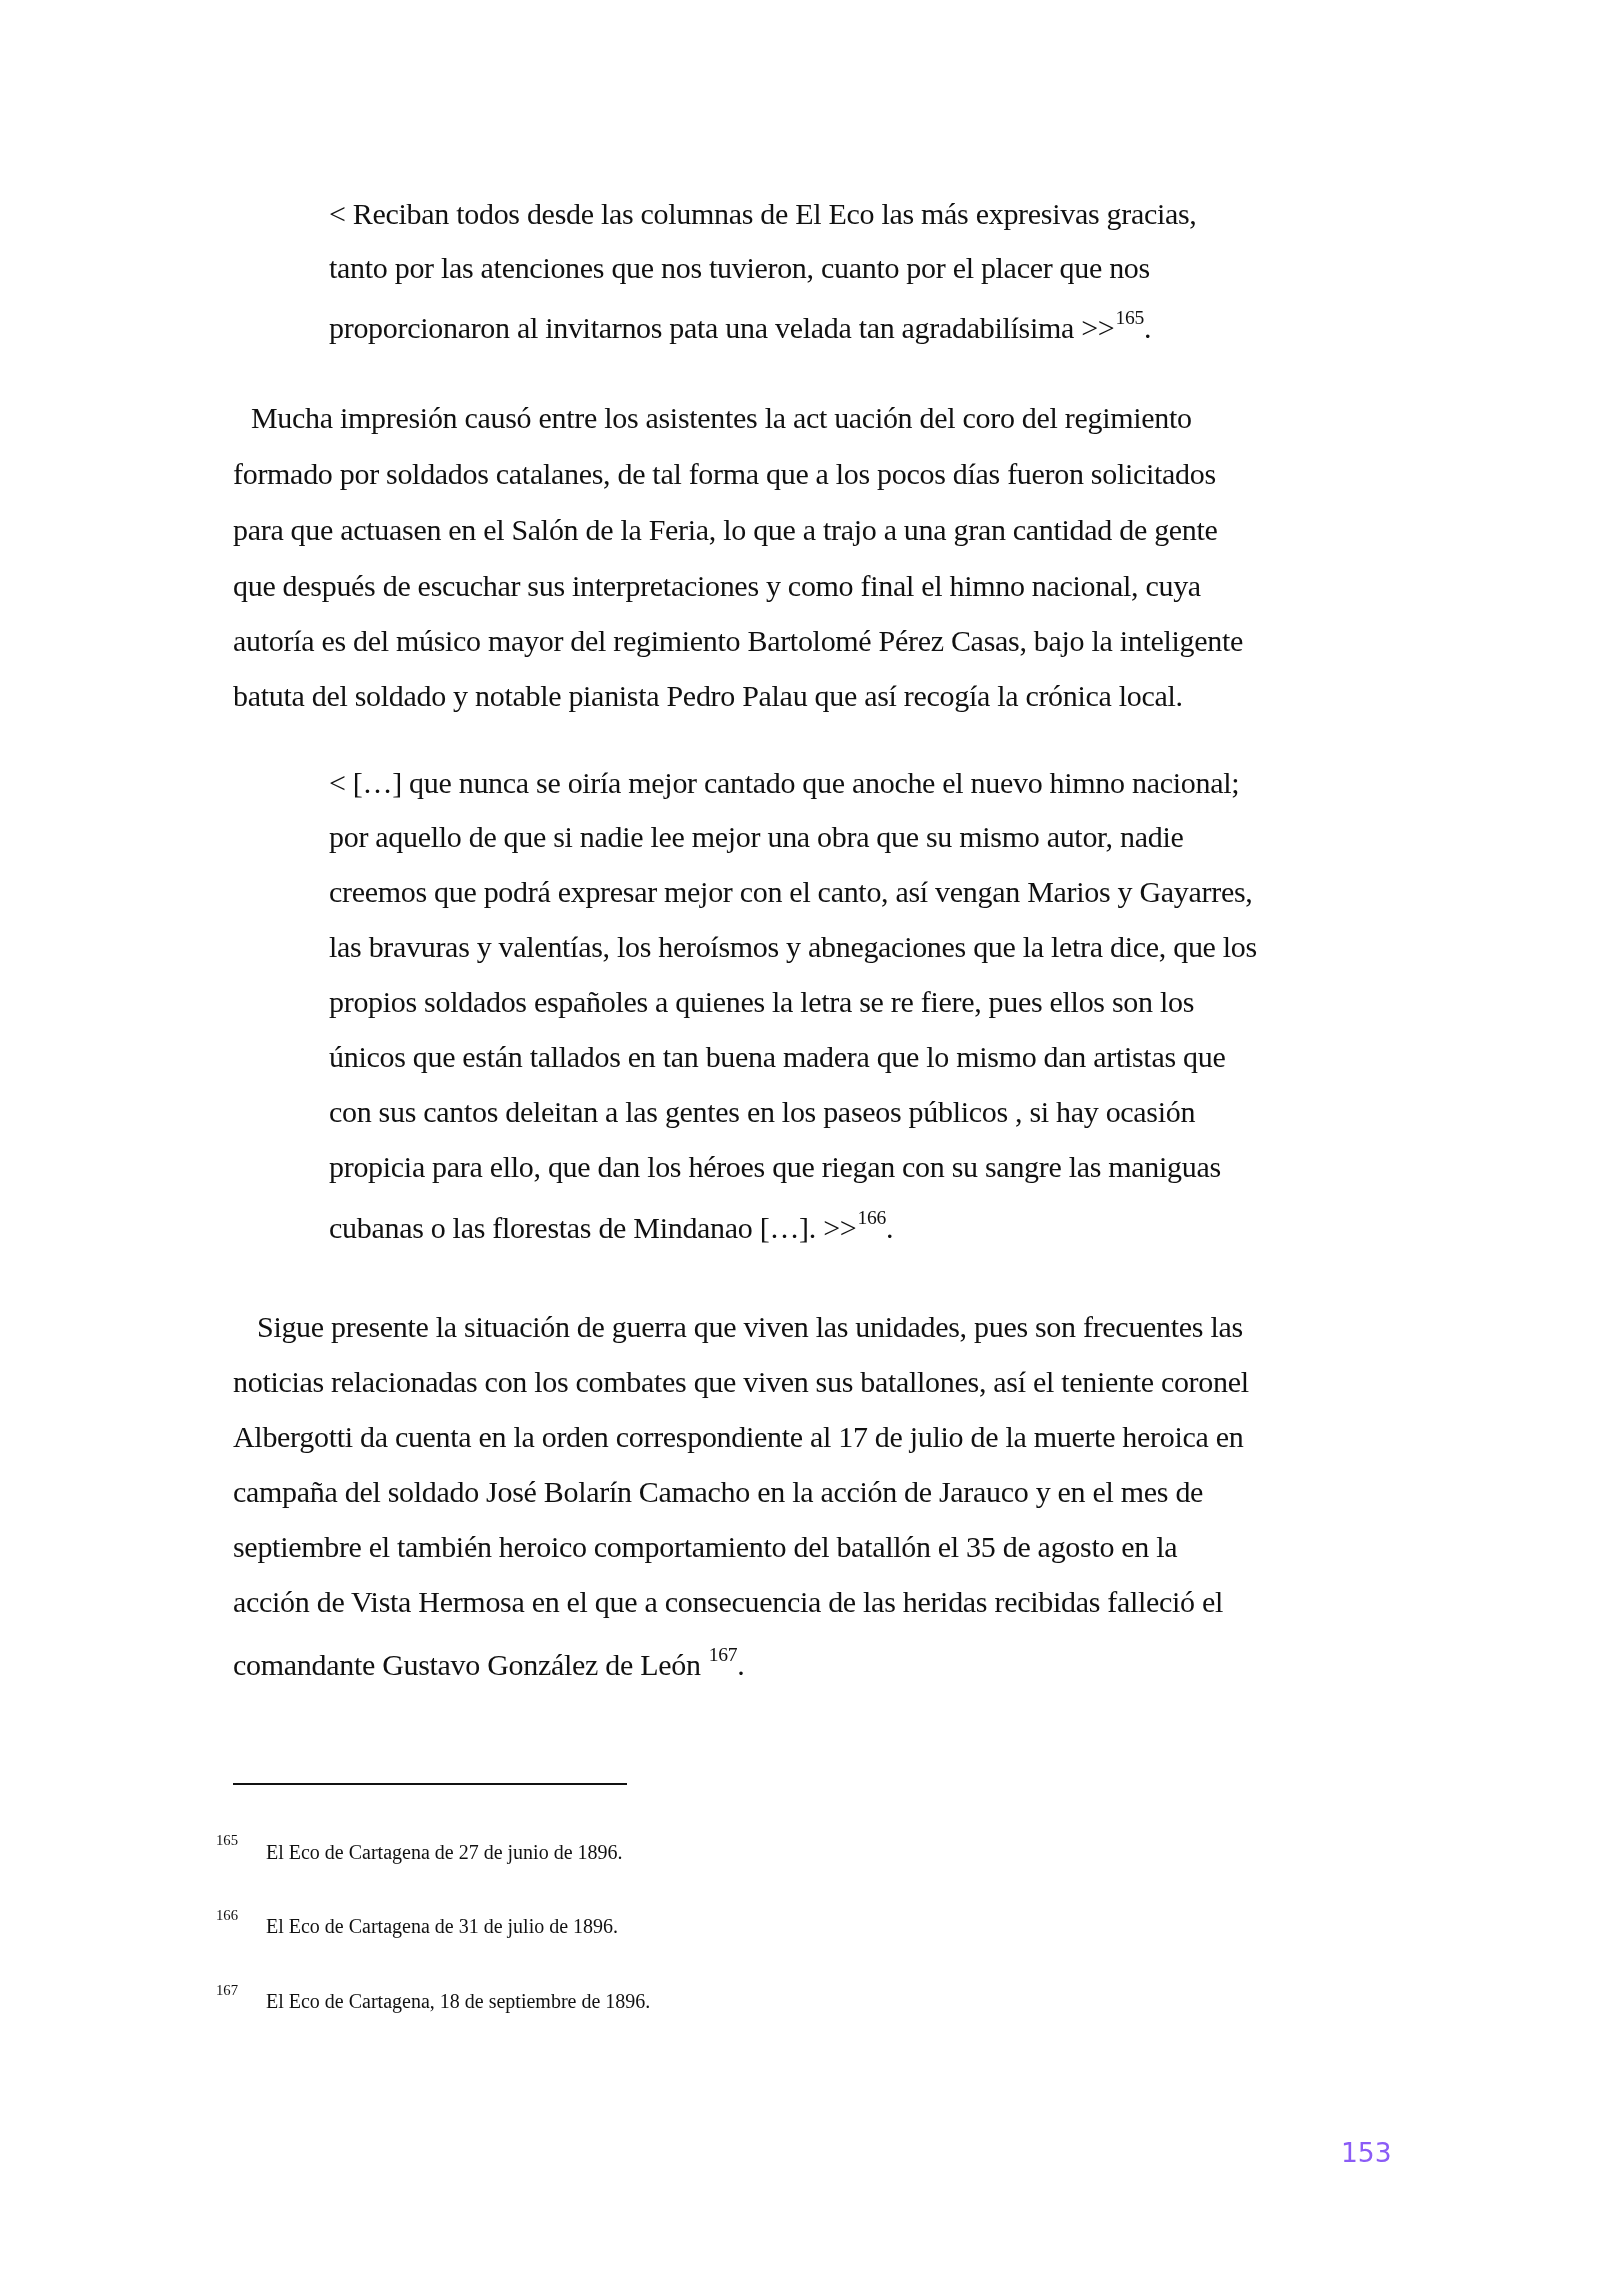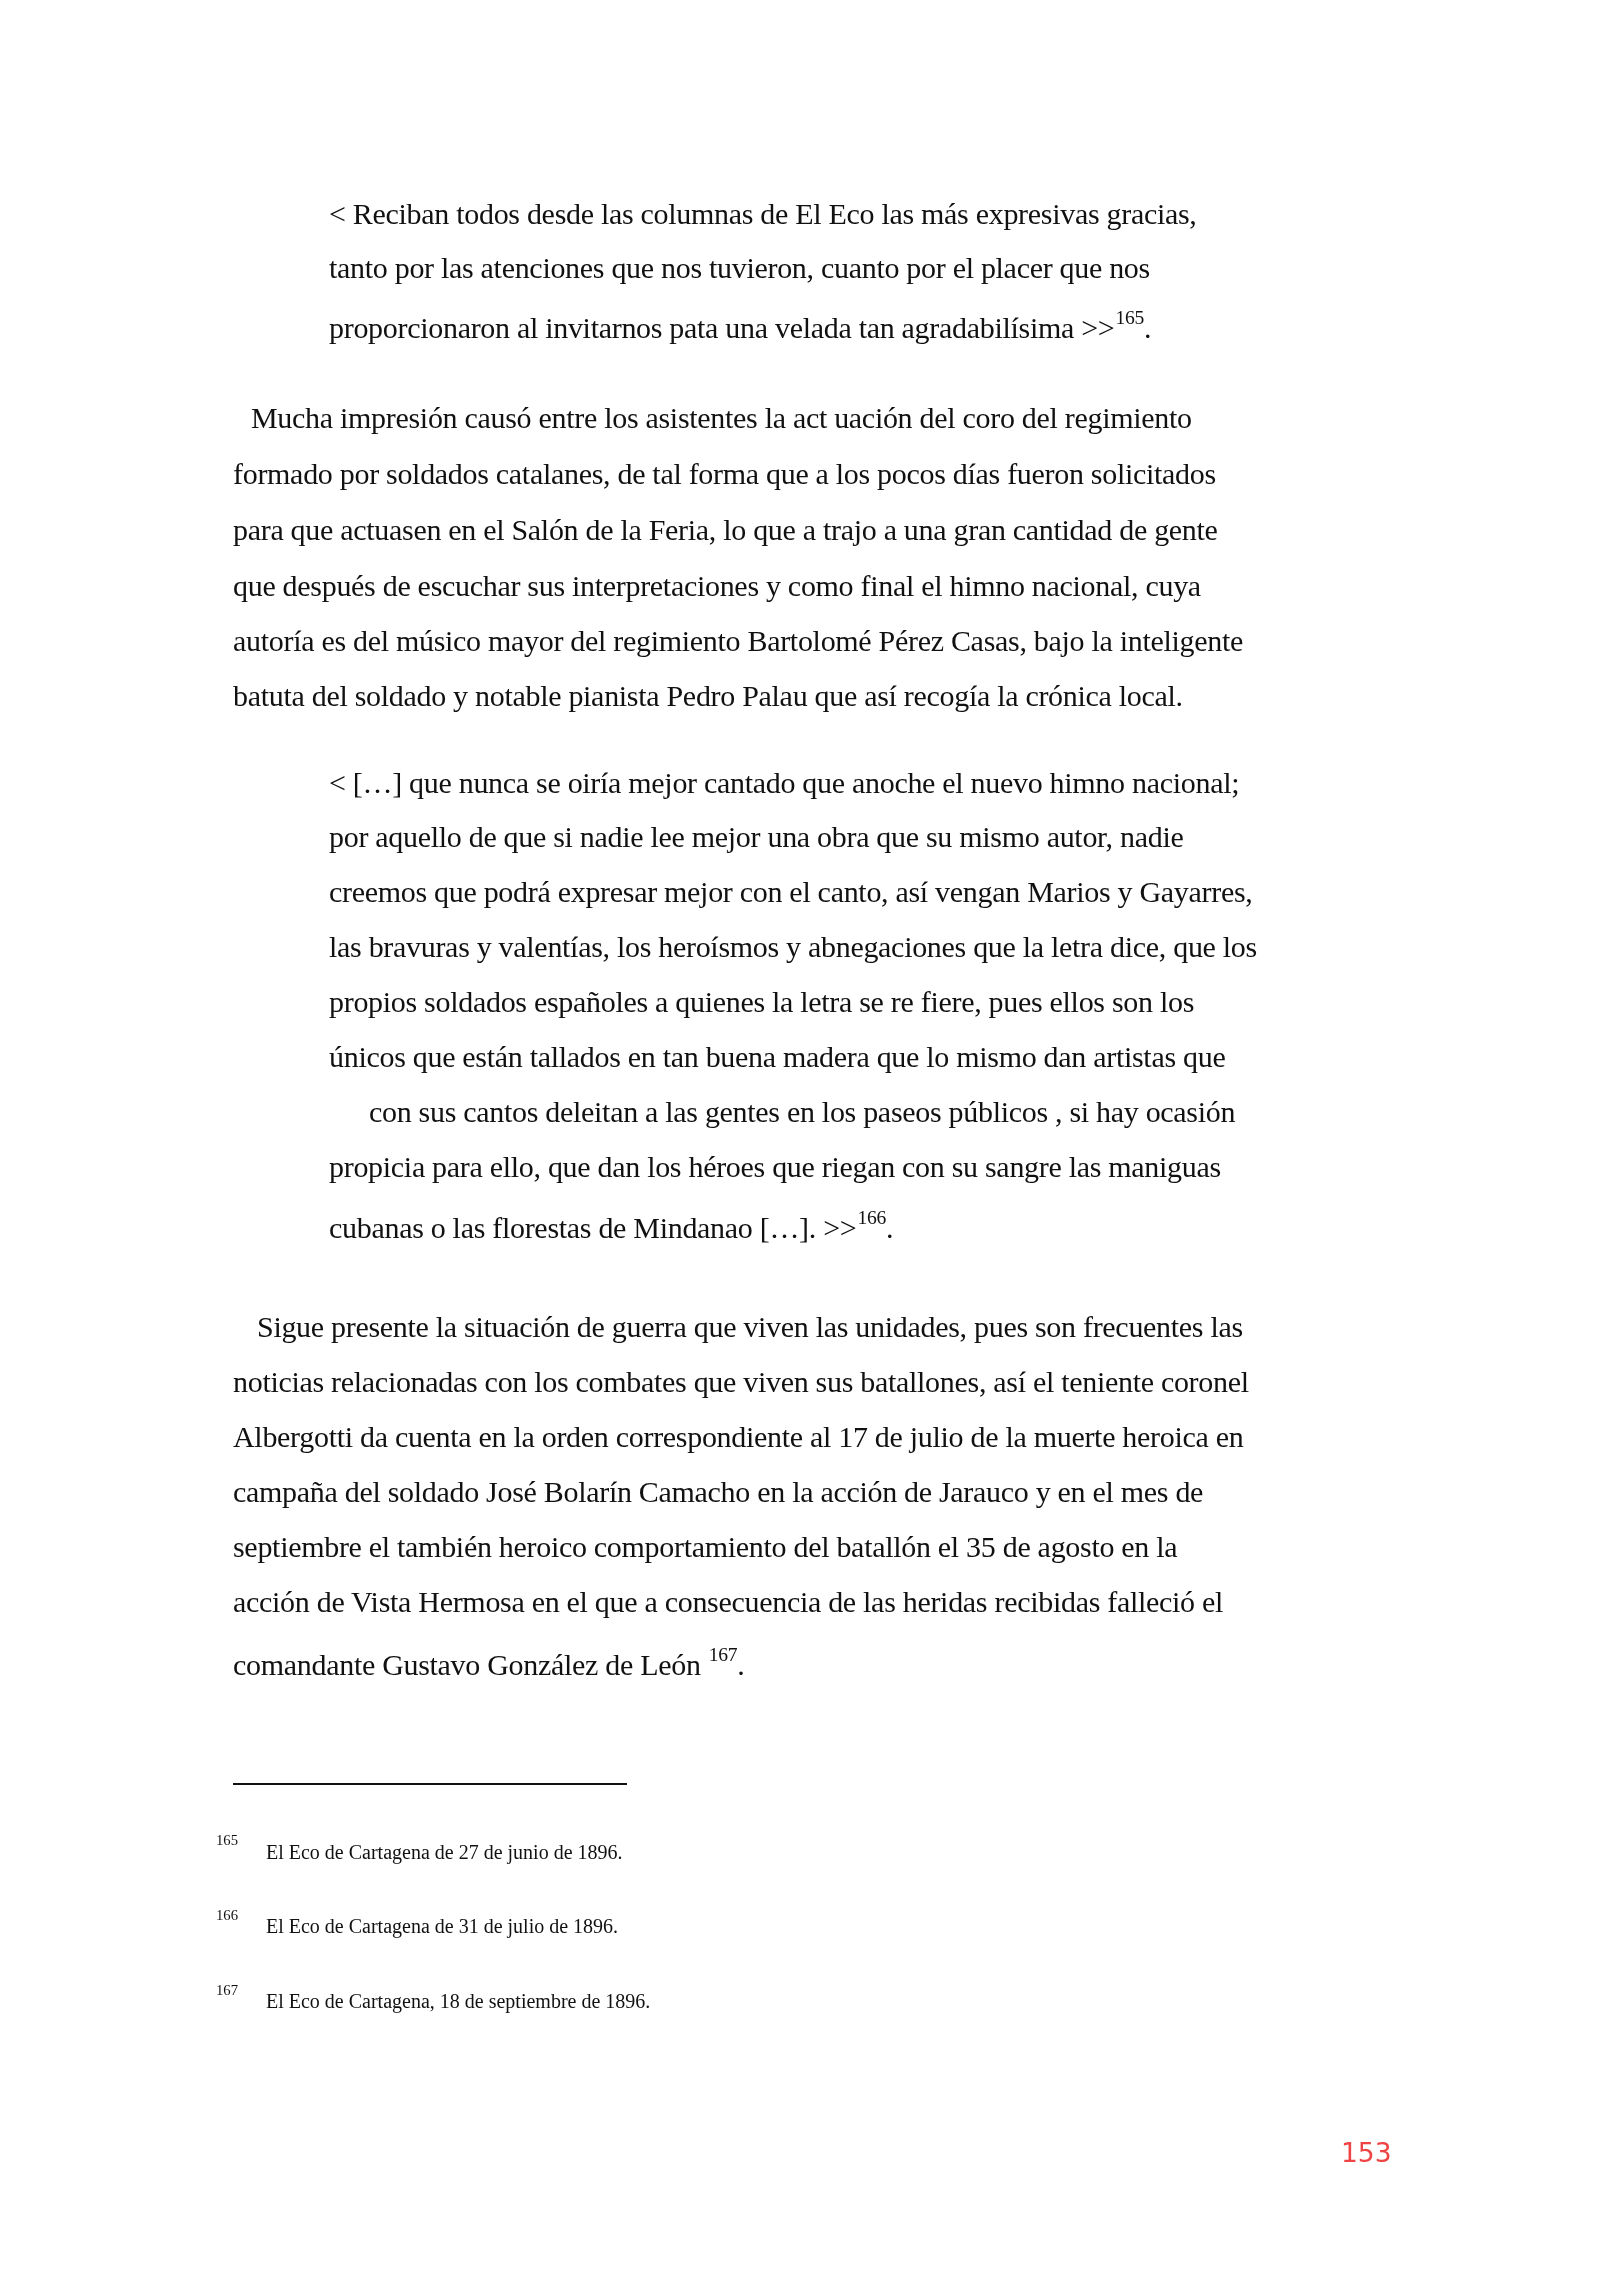--- a/index.html
+++ b/index.html
@@ -4,21 +4,21 @@
   <style>
     html, body { margin: 0; padding: 0; background: #ffffff; }
     body { width: 1620px; height: 2293px; position: relative; overflow: hidden; color: #111; }
     .page { position: absolute; left: 0; top: 0; width: 1620px; height: 1898px; }
     .serif { font-family: "Liberation Serif", "DejaVu Serif", serif; }
     .line { position: absolute; white-space: nowrap; font-size: 30px; line-height: 35px; letter-spacing: -0.3px; }
     sup.fn { font-size: 19.6px; vertical-align: 0; position: relative; top: -13.7px; margin-left: 1px; }
     .footnote-rule { position: absolute; left: 233px; top: 1783px; width: 394px; height: 2px; background: #111; }
     .fn-line { position: absolute; white-space: nowrap; font-size: 20px; line-height: 25.5px; }
     .fn-num { position: absolute; font-size: 14.7px; line-height: 17.6px; }
-    .page-number { position: absolute; left: 1341px; top: 2137px; font-family: "DejaVu Sans", sans-serif; font-size: 26.5px; line-height: 31px; color: #ef4444; }
+    .page-number { position: absolute; left: 1341px; top: 2137px; font-family: "DejaVu Sans", sans-serif; font-size: 26.5px; line-height: 31px; color: #8b5cf6; }
   </style>
 </head>
 <body>
 
 <div class="page serif">
 
   <div>
     <div class="line" style="left:329px; top:196px;">&lt;  Reciban todos desde las columnas de El Eco las más expresivas gracias,</div>
     <div class="line" style="left:329px; top:250px;text-align:right;">tanto por las atenciones que nos tuvieron, cuanto por el placer que nos</div>
     <div class="line" style="left:329px; top:310px;"><span>proporcionaron al invitarnos pata una velada tan agradabilísima &gt;&gt;</span><sup class="fn">165</sup><span>.</span></div>
@@ -33,21 +33,21 @@
     <div class="line" style="left:233px; top:678px;">batuta del soldado y notable pianista Pedro Palau que así recogía la crónica local.</div>
   </div>
 
   <div>
     <div class="line" style="left:329px; top:765px;">&lt;  […] que nunca se oiría mejor cantado que anoche el nuevo himno nacional;</div>
     <div class="line" style="left:329px; top:819px;">por aquello de que si nadie lee mejor una obra que su mismo autor, nadie</div>
     <div class="line" style="left:329px; top:874px;">creemos que podrá expresar mejor con el canto, así vengan Marios y Gayarres,</div>
     <div class="line" style="left:329px; top:929px;">las bravuras y valentías, los heroísmos y abnegaciones que la letra dice, que los</div>
     <div class="line" style="left:329px; top:984px;">propios soldados españoles a quienes la letra se re fiere, pues ellos son los</div>
     <div class="line" style="left:329px; top:1039px;">únicos que están tallados en tan buena madera que lo mismo dan artistas que</div>
-    <div class="line" style="left:329px; top:1094px;margin-left:40px;">con sus cantos deleitan a las gentes en los paseos públicos , si hay ocasión</div>
+    <div class="line" style="left:329px; top:1094px;">con sus cantos deleitan a las gentes en los paseos públicos , si hay ocasión</div>
     <div class="line" style="left:329px; top:1149px;">propicia para ello, que dan los héroes que riegan con su sangre las maniguas</div>
     <div class="line" style="left:329px; top:1210px;"><span>cubanas o las florestas de Mindanao […]. &gt;&gt;</span><sup class="fn">166</sup><span>.</span></div>
   </div>
 
   <div>
     <div class="line" style="left:257px; top:1309px;">Sigue presente la situación de guerra que viven las unidades, pues son frecuentes las</div>
     <div class="line" style="left:233px; top:1364px;">noticias relacionadas con los combates que viven sus batallones, así el teniente coronel</div>
     <div class="line" style="left:233px; top:1419px;">Albergotti da cuenta en la orden correspondiente al 17 de julio de la muerte heroica en</div>
     <div class="line" style="left:233px; top:1474px;">campaña del soldado José Bolarín Camacho en la acción de Jarauco y en el mes de</div>
     <div class="line" style="left:233px; top:1529px;">septiembre el también heroico comportamiento del batallón el 35 de agosto en la</div>

